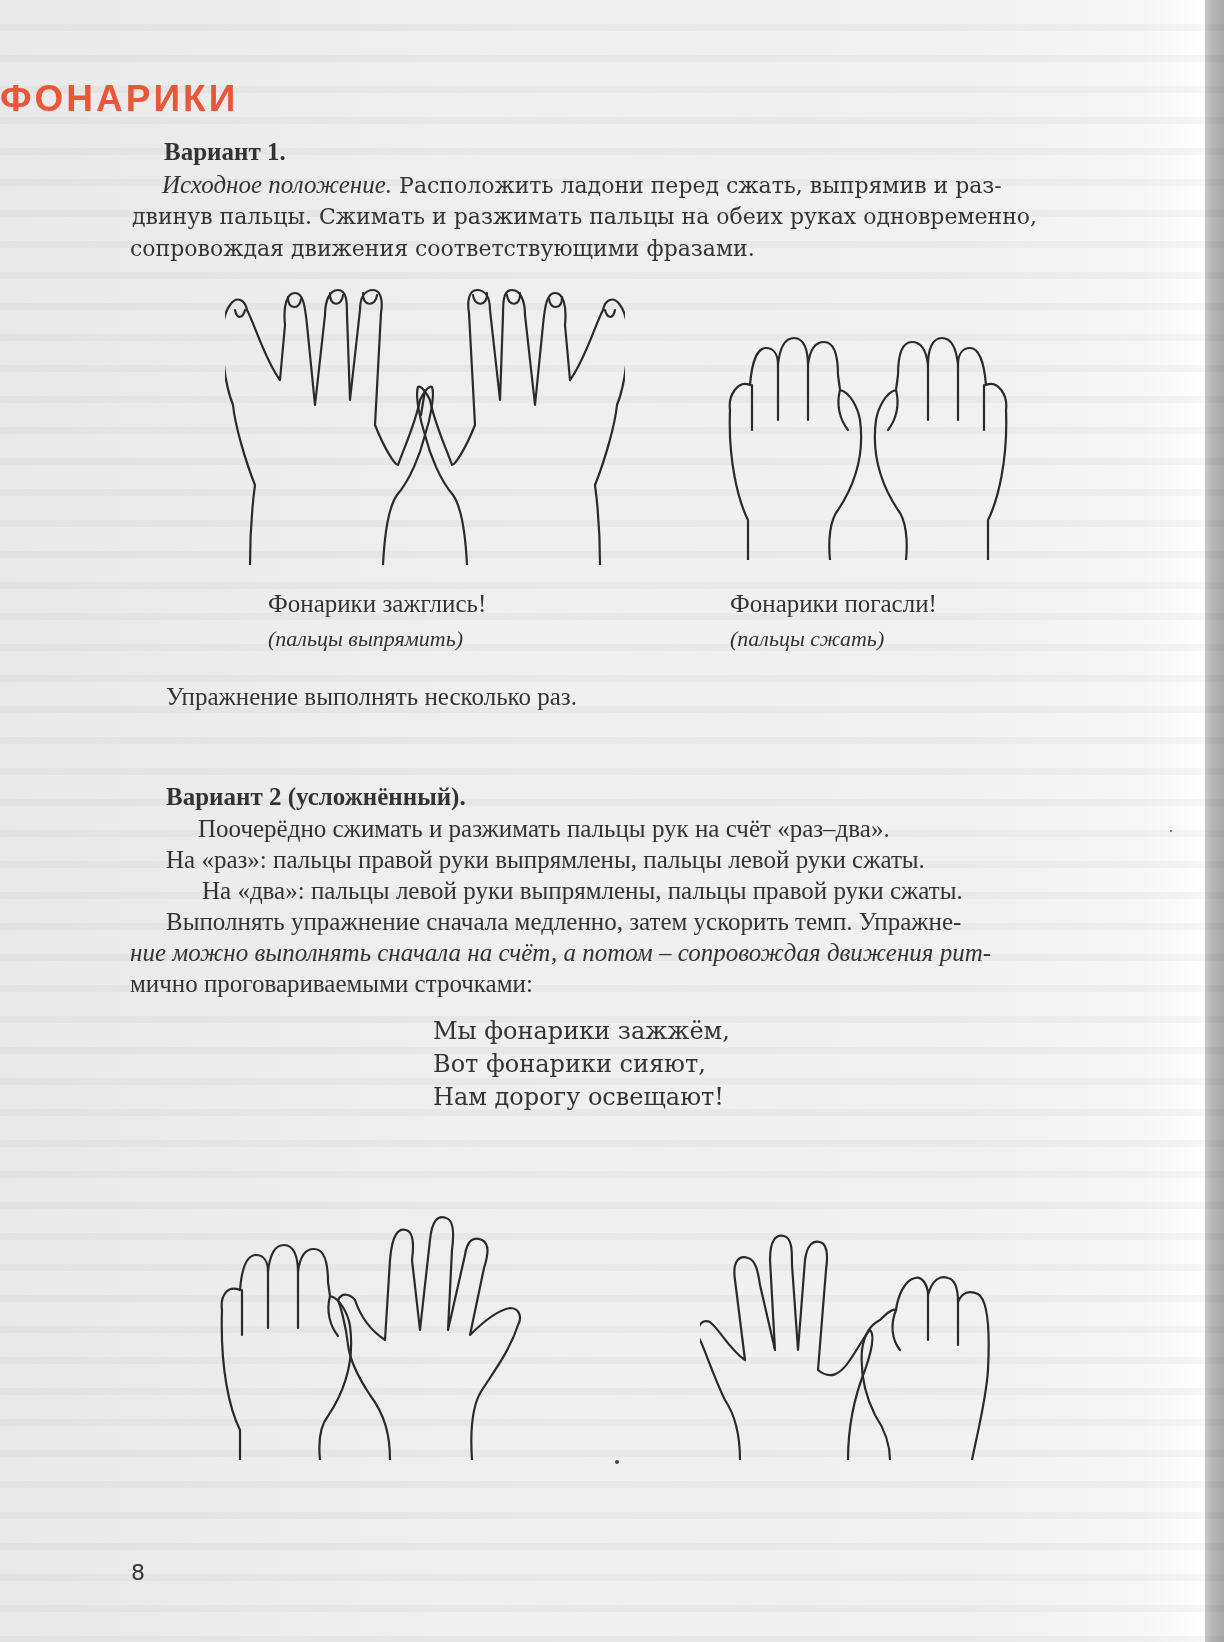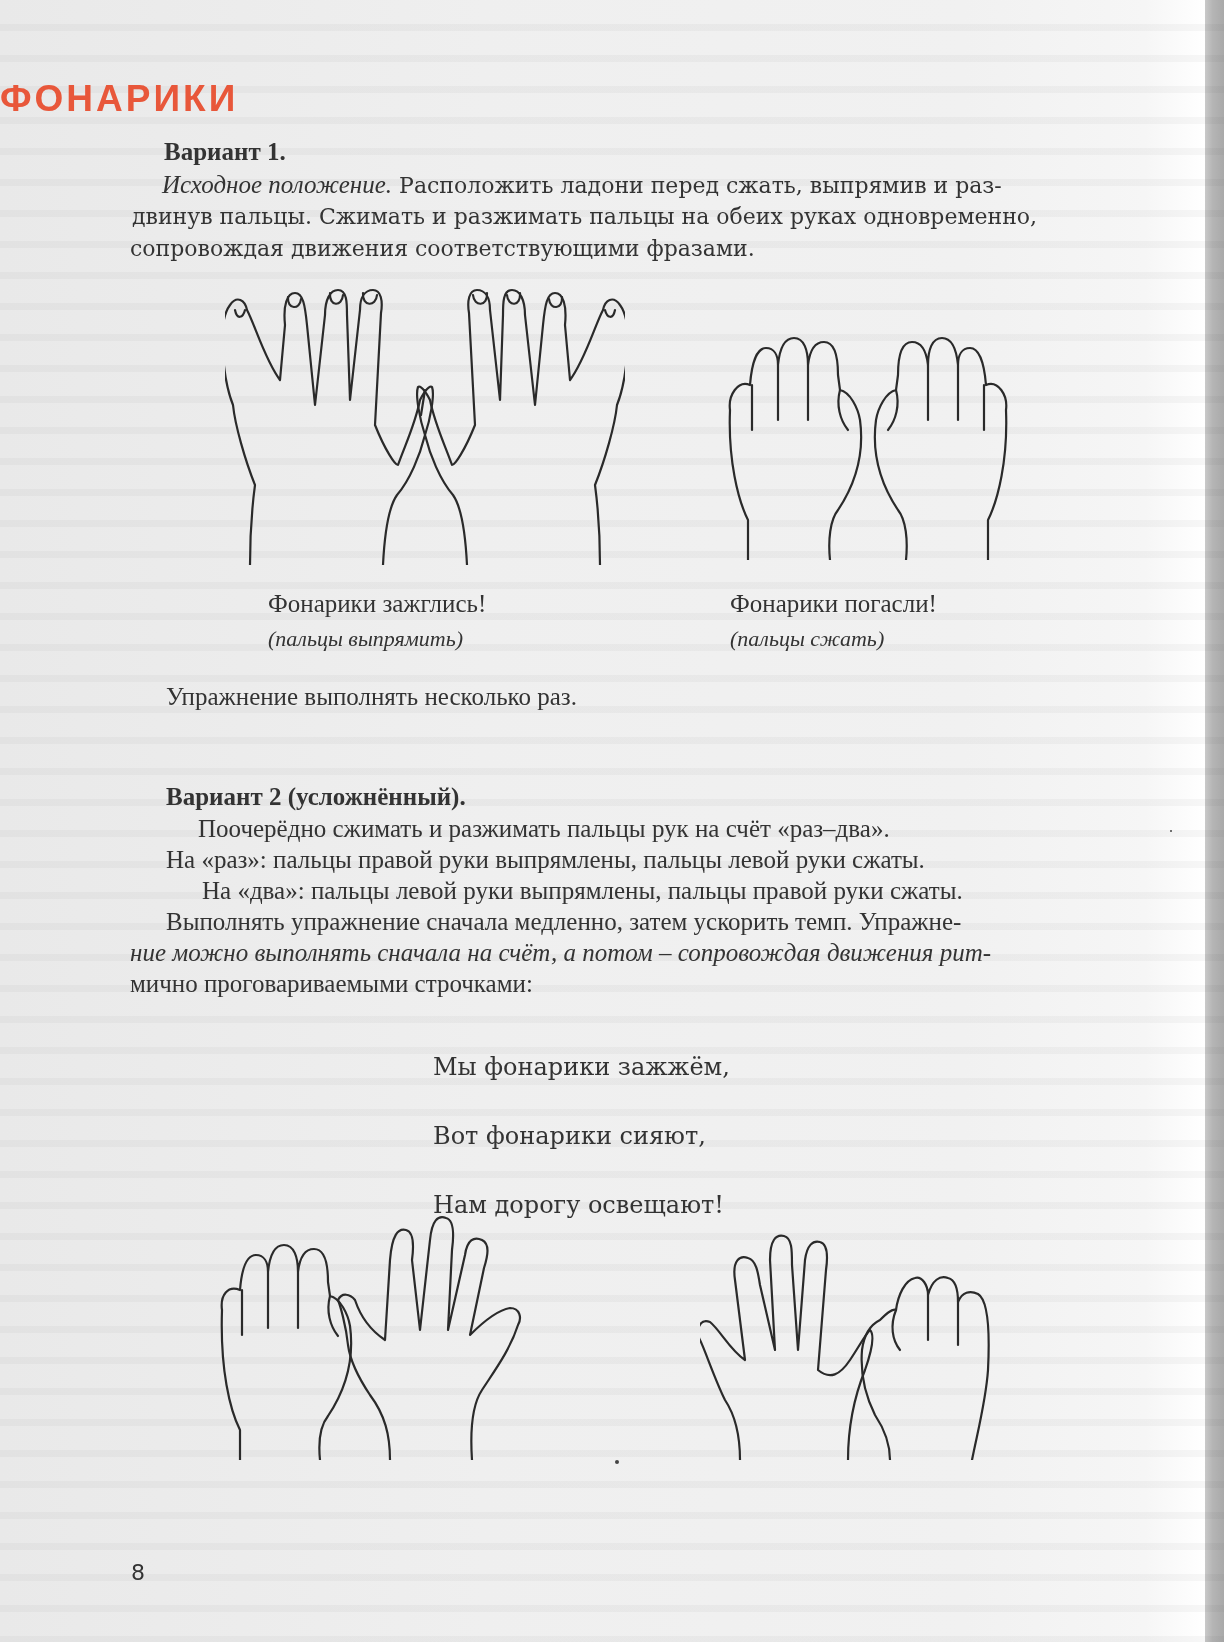--- a/index.html
+++ b/index.html
@@ -34,21 +34,21 @@
   .it { font-style: italic; }
   .variant1-head { left: 164px; top: 135px; }
   .v1-line1 { left: 162px; top: 168px; }
   .v1-line2 { left: 132px; top: 200px; text-align: right; }
   .v1-line3 { left: 130px; top: 232px; }
   .caption { position: absolute; font-family: "Liberation Serif", serif; font-size: 25px; white-space: nowrap; }
   .caption-sub { position: absolute; font-family: "Liberation Serif", serif; font-style: italic; font-size: 22px; white-space: nowrap; }
   .hands { position: absolute; }
   .hands svg { display: block; }
   .poem { position: absolute; left: 433px; top: 1015px; font-size: 24px; line-height: 33px; }
-  .poem div { white-space: nowrap; margin-top: 36px; }
+  .poem div { white-space: nowrap; }
   .page-number { position: absolute; left: 131px; top: 1560px; font-family: "DejaVu Sans", sans-serif; font-size: 22px; color: #333; }
   .dot { position: absolute; width: 4px; height: 4px; border-radius: 2px; background: #444; }
 </style>
 </head>
 <body>
 
 <div class="page"></div>
 <div class="page-edge"></div>
 <div class="bleed"></div>
 

